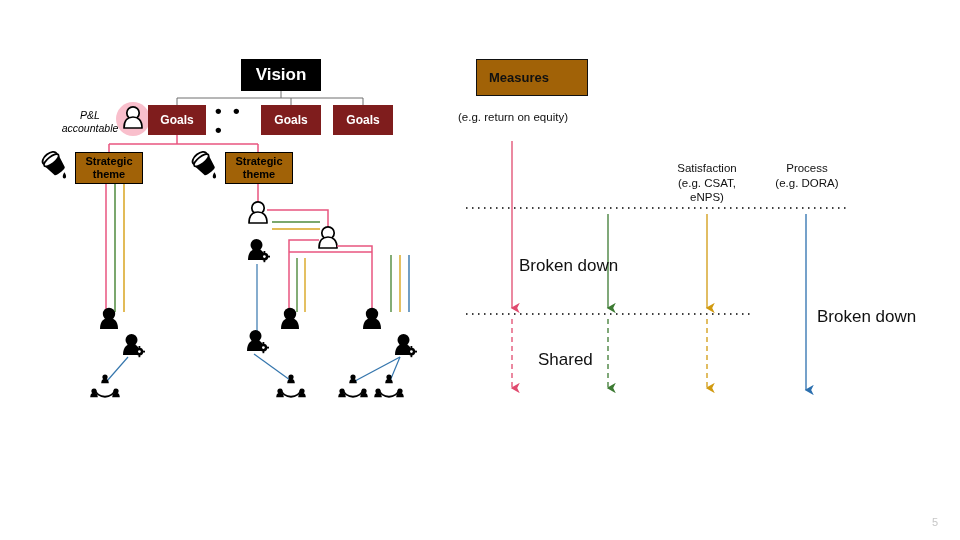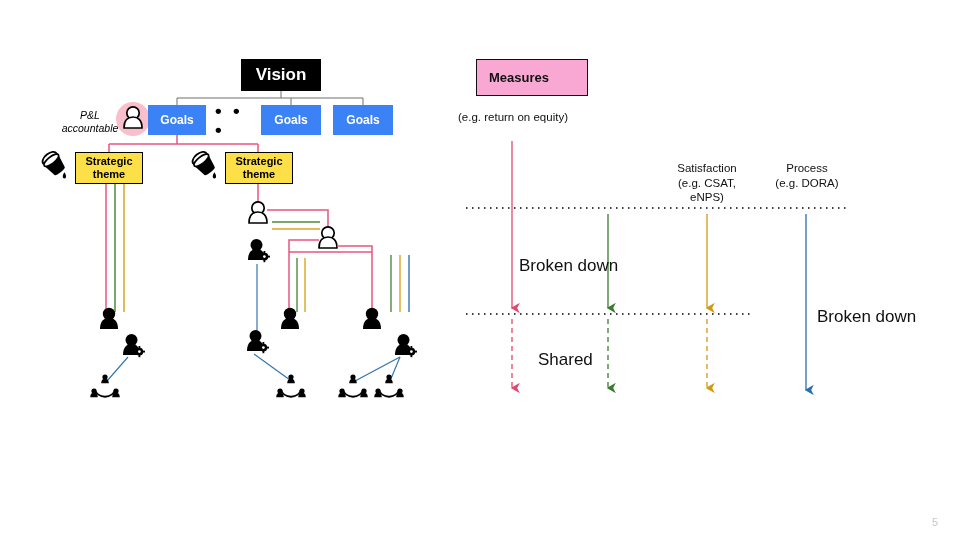--- a/index.html
+++ b/index.html
@@ -18,50 +18,50 @@
     display:flex;align-items:center;justify-content:center;
     text-align:center;
     box-sizing:border-box;
   }
   .vision-box{
     background:#000000;color:#ffffff;
     font-size:17px;font-weight:bold;
     left:241px;top:59px;width:80px;height:32px;
   }
   .goals-box{
-    background:#3b82f6;color:#ffffff;
+    background:#7f1d1d;color:#ffffff;
     font-size:12px;font-weight:bold;
     height:30px;top:105px;
   }
   .goals-1{left:148px;width:58px;}
   .goals-2{left:261px;width:60px;}
   .goals-3{left:333px;width:60px;}
   .dots{
     position:absolute;left:215px;top:110px;width:42px;height:20px;
     display:flex;align-items:center;justify-content:center;
     color:#000;font-size:19px;letter-spacing:3px;line-height:1;font-weight:bold;
   }
   .theme-box{
-    background:#fde047;color:#000000;border:1.4px solid #000000;
+    background:#a16207;color:#000000;border:1.4px solid #000000;
     font-size:11px;font-weight:bold;line-height:1.15;
     height:32px;width:68px;
     flex-direction:column;
   }
   .theme-1{left:75px;top:152px;}
   .theme-2{left:225px;top:152px;}
 
   .pnl-label{
     position:absolute;left:55px;top:109px;width:70px;
     font-size:10.5px;font-style:italic;color:#000;
     text-align:center;line-height:1.25;
   }
 
   .measures-box{
     position:absolute;left:476px;top:59px;width:112px;height:37px;
-    border:1px solid #111;background:#f9a8d4;
+    border:1px solid #111;background:#a16207;
     display:flex;align-items:center;
     box-sizing:border-box;
   }
   .measures-box span{font-size:13px;font-weight:bold;color:#111;padding-left:12px;}
 
   .m-label{
     position:absolute;text-align:center;font-size:11.5px;color:#111;
     line-height:1.28;
   }
   .m-business{left:434px;top:110px;width:158px;}

